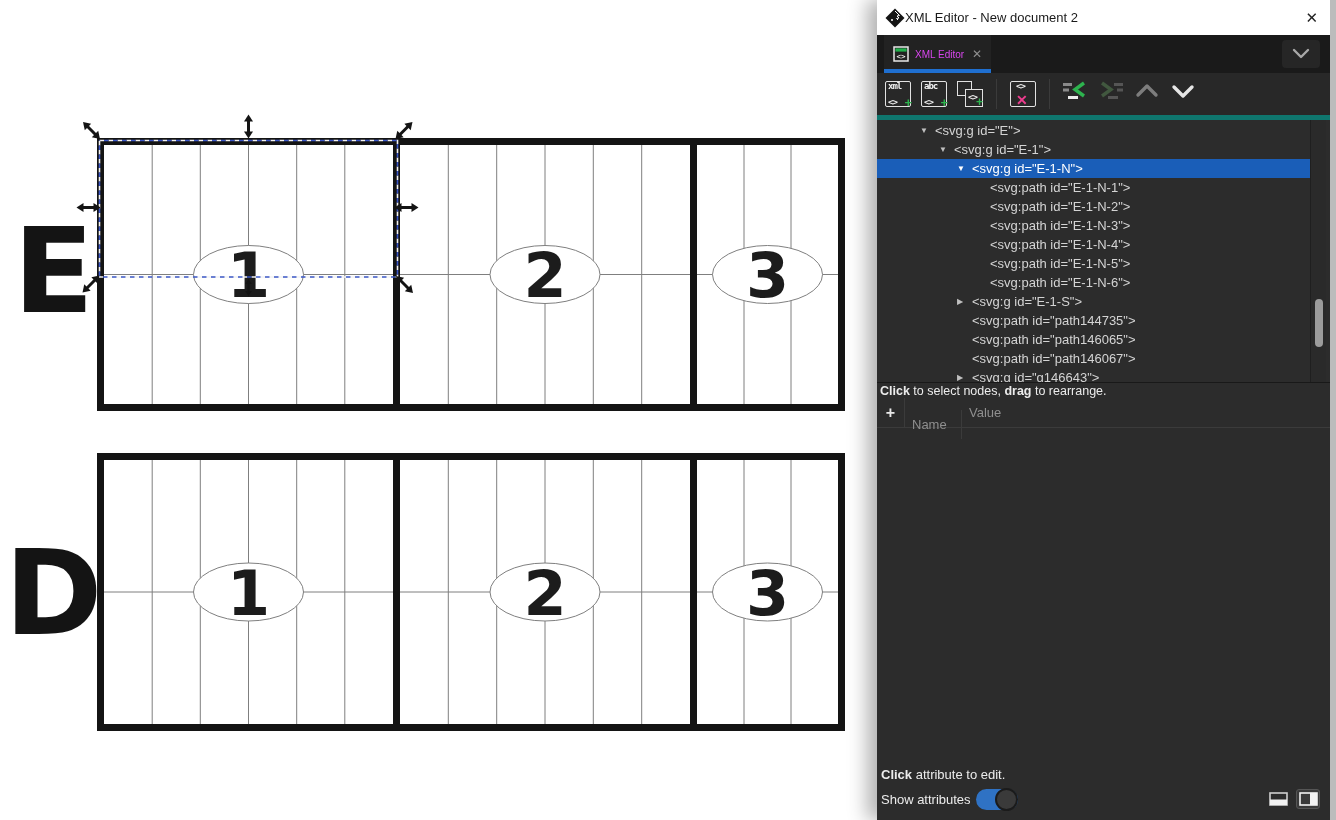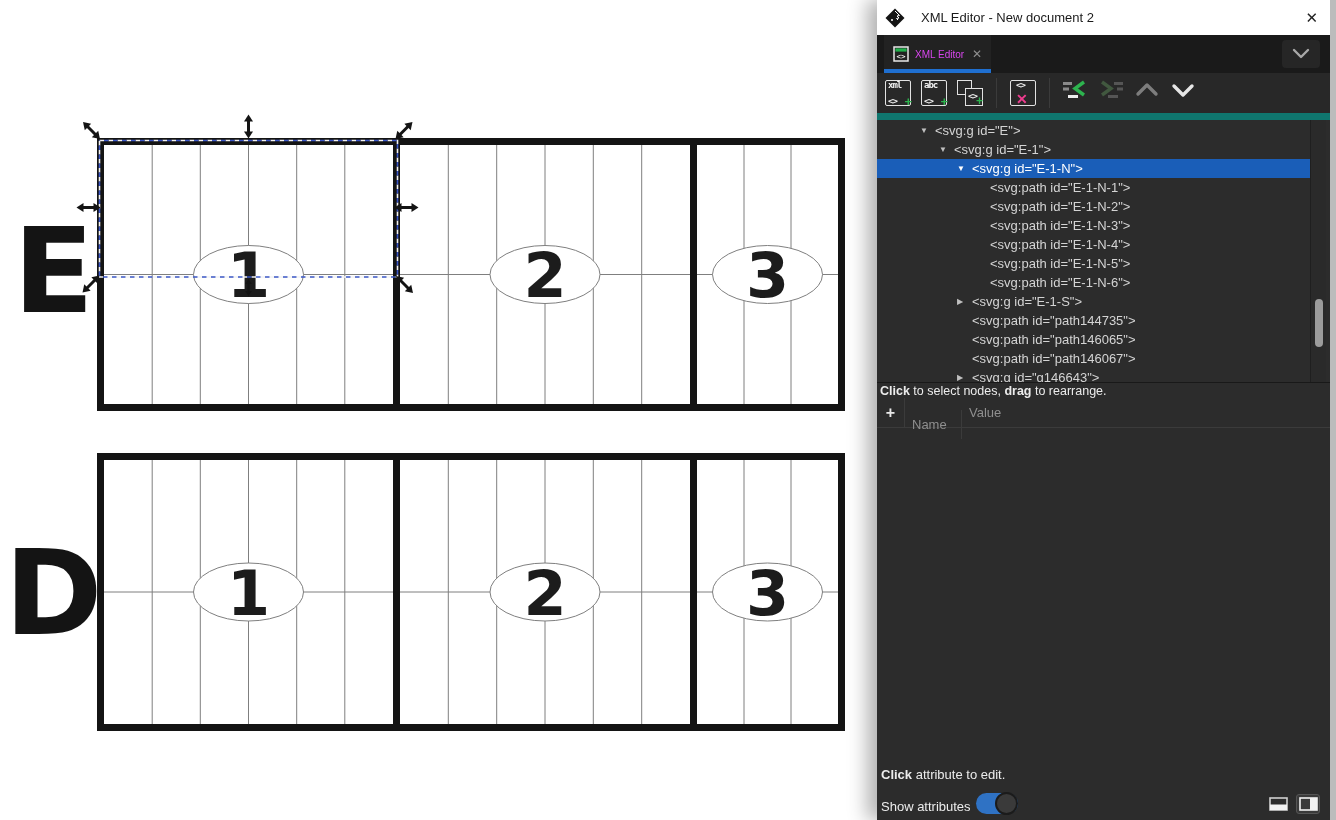--- a/index.html
+++ b/index.html
@@ -13,33 +13,33 @@
   
   .host-edge { position:absolute; left:1330px; top:0; width:6px; height:820px; background:#bcbcbc; }
 
   
   .dialog { position:absolute; left:877px; top:0; width:453px; height:820px;
             background:#2c2c2c; display:flex; flex-direction:column;
             box-shadow:-10px 0 18px rgba(0,0,0,.30); }
 
   .titlebar { height:35px; background:#ffffff; color:#1a1a1a; display:flex; align-items:center;
               padding:0 12px 0 8px; flex:none; }
-  .titlebar .title { font-size:13px; margin-left:16px; }
+  .titlebar .title { font-size:13px; margin-left:0; }
   .titlebar .close { margin-left:auto; font-size:15px; color:#222; cursor:default; line-height:1; }
 
   .tabbar { height:38px; background:#1a1a1a; display:flex; align-items:stretch; flex:none; }
   .tab { margin-left:7px; padding:0 9px; display:flex; align-items:center; gap:6px;
          background:#222222; position:relative; }
   .tab::after { content:""; position:absolute; left:0; right:0; bottom:0; height:4px; background:#1f6fd0; }
   .tab .lbl { font-size:10px; color:#d946ef;text-align:center; }
   .tab .tclose { font-size:12px; color:#8f8f8f; margin-left:2px; }
   .tab-drop { margin:5px 10px 5px auto; width:38px; height:28px; background:#262626; border-radius:4px;
               display:flex; align-items:center; justify-content:center; }
 
-  .toolbar { height:47px; background:#282828; border-bottom:7px solid #0f766e;
+  .toolbar { height:47px; background:#282828; border-bottom:5px solid #0f766e;
              display:flex; align-items:center; padding-left:7px; gap:8px; flex:none;text-decoration:underline; }
   .sep { width:1px; height:30px; background:#3b3b3b; margin:0 4px; flex:none; }
   .ico { width:28px; height:28px; position:relative; flex:none; }
   .frame { position:absolute; inset:1px; border:1.6px solid #e2e2e2; border-radius:2px; }
   .ico .t   { position:absolute; top:1px;  left:4px;  font-size:9px; font-weight:bold; color:#f0f0f0;
               font-family:"DejaVu Sans Mono", monospace; letter-spacing:-1px; }
   .ico .tg  { position:absolute; bottom:1px; left:4px; font-size:9px; font-weight:bold; color:#f0f0f0;
               font-family:"DejaVu Sans Mono", monospace; letter-spacing:-1px; }
   .ico .pl  { position:absolute; bottom:-2px; right:0px; font-size:13px; font-weight:bold; color:#2db34e; }
   .ico.dup .b1 { position:absolute; left:1px; top:1px; width:15px; height:15px; border:1.6px solid #e2e2e2; }
@@ -75,21 +75,21 @@
   .c-name { width:57px; flex:none; padding-left:7px; }
   .attr-head .c-btn  { border-right:1px solid #3b3b3b; height:100%; }
   .attr-head .c-name { border-right:1px solid #3b3b3b; height:100%; display:flex; align-items:center;margin-top:24px; }
   .c-val  { flex:1; padding-left:7px; }
   .plusg { font-size:16px; font-weight:bold; color:#e8e8e8; line-height:1; }
 
   .attr-space { flex:1; }
 
   .hint2 { height:20px; font-size:13px; color:#ececec; padding-left:4px; flex:none;
            display:flex; align-items:center; white-space:pre; }
-  .footer { height:30px; display:flex; align-items:flex-end; padding:0 10px 0 4px; gap:5px; flex:none; }
+  .footer { height:30px; display:flex; align-items:center; padding:0 10px 0 4px; gap:5px; flex:none; }
   .footer .flabel { font-size:13px; color:#ececec; }
   .toggle { width:42px; height:21px; border-radius:11px; background:#2f72c4; position:relative; flex:none; }
   .knob { position:absolute; right:0px; top:-1px; width:23px; height:23px; border-radius:50%;
           background:#3a3a3a; border:2px solid #1b1b1b; }
   .laybtns { margin-left:auto; display:flex; align-items:center; gap:6px; }
   .laybtn { width:24px; height:20px; display:flex; align-items:center; justify-content:center; border-radius:3px; }
   .laybtn.active { background:#3a3a3a; border:1px solid #555; }
   .dialog-pad { height:6px; flex:none; }
 </style>
 </head>

